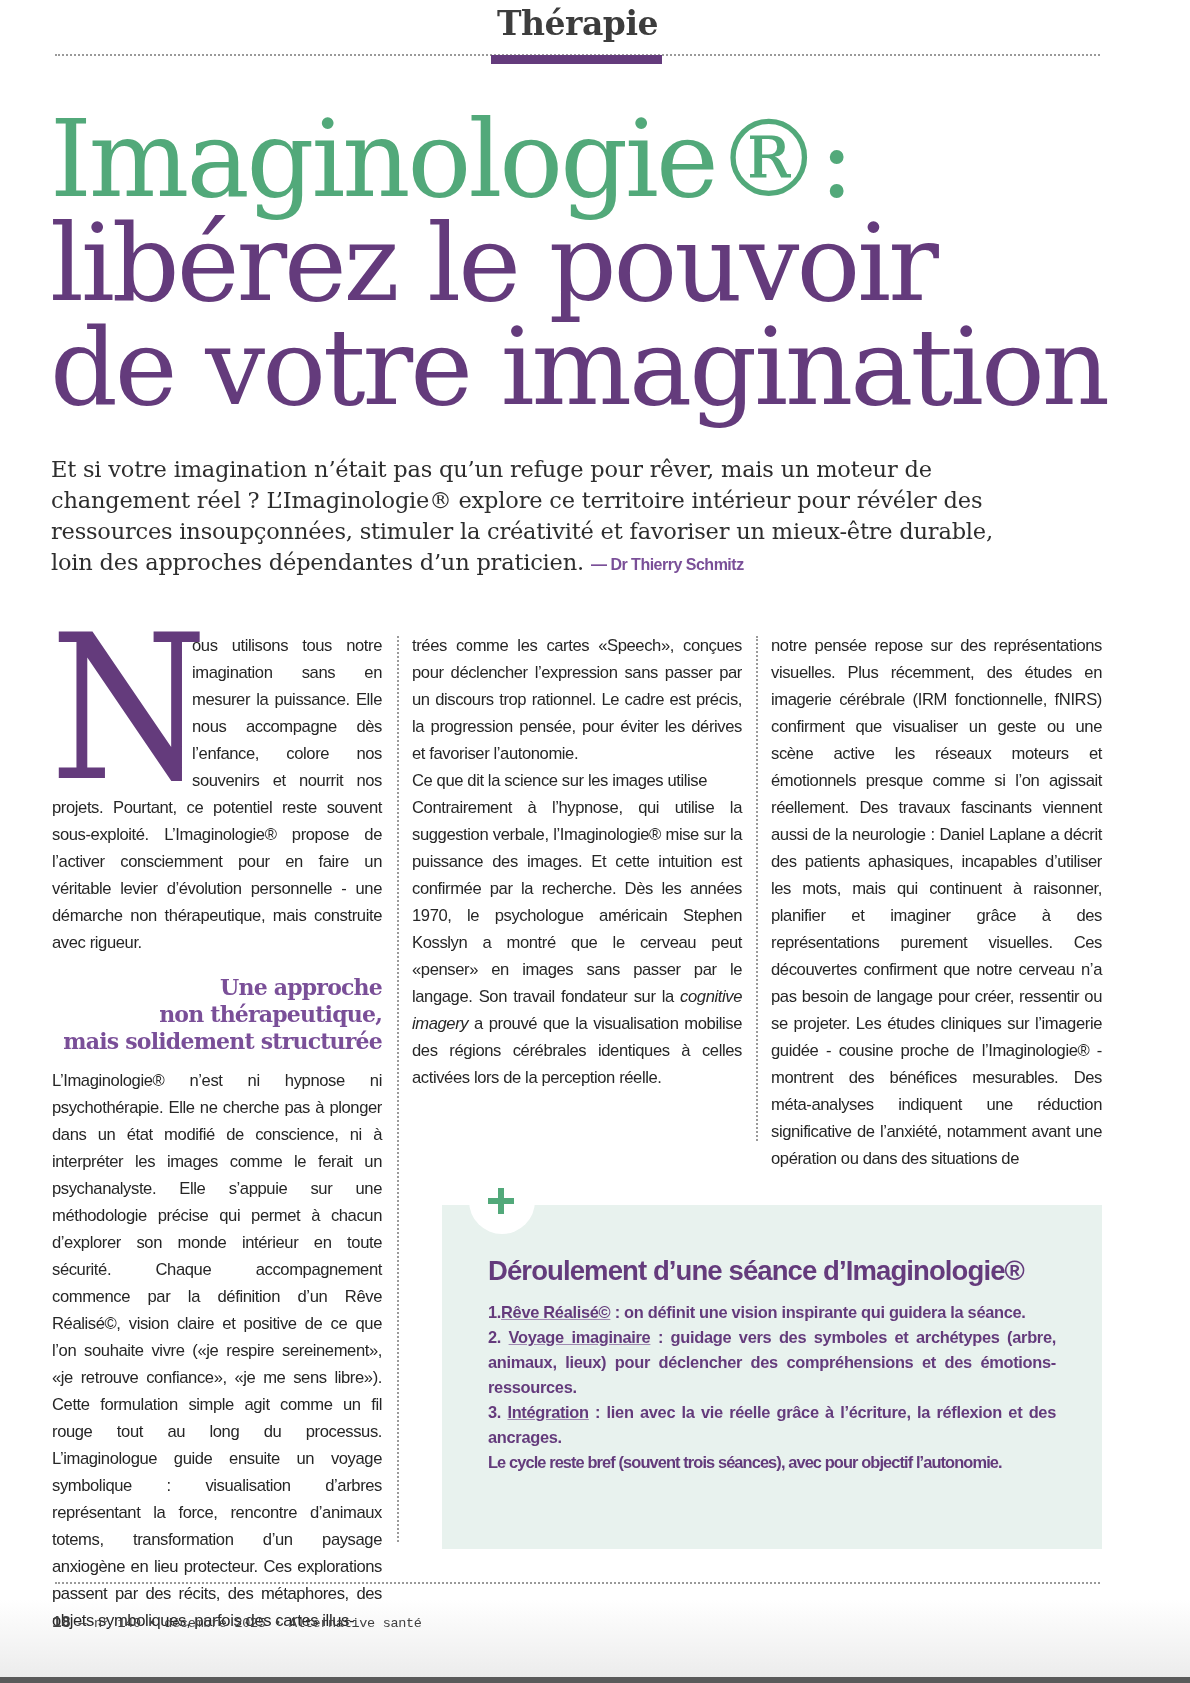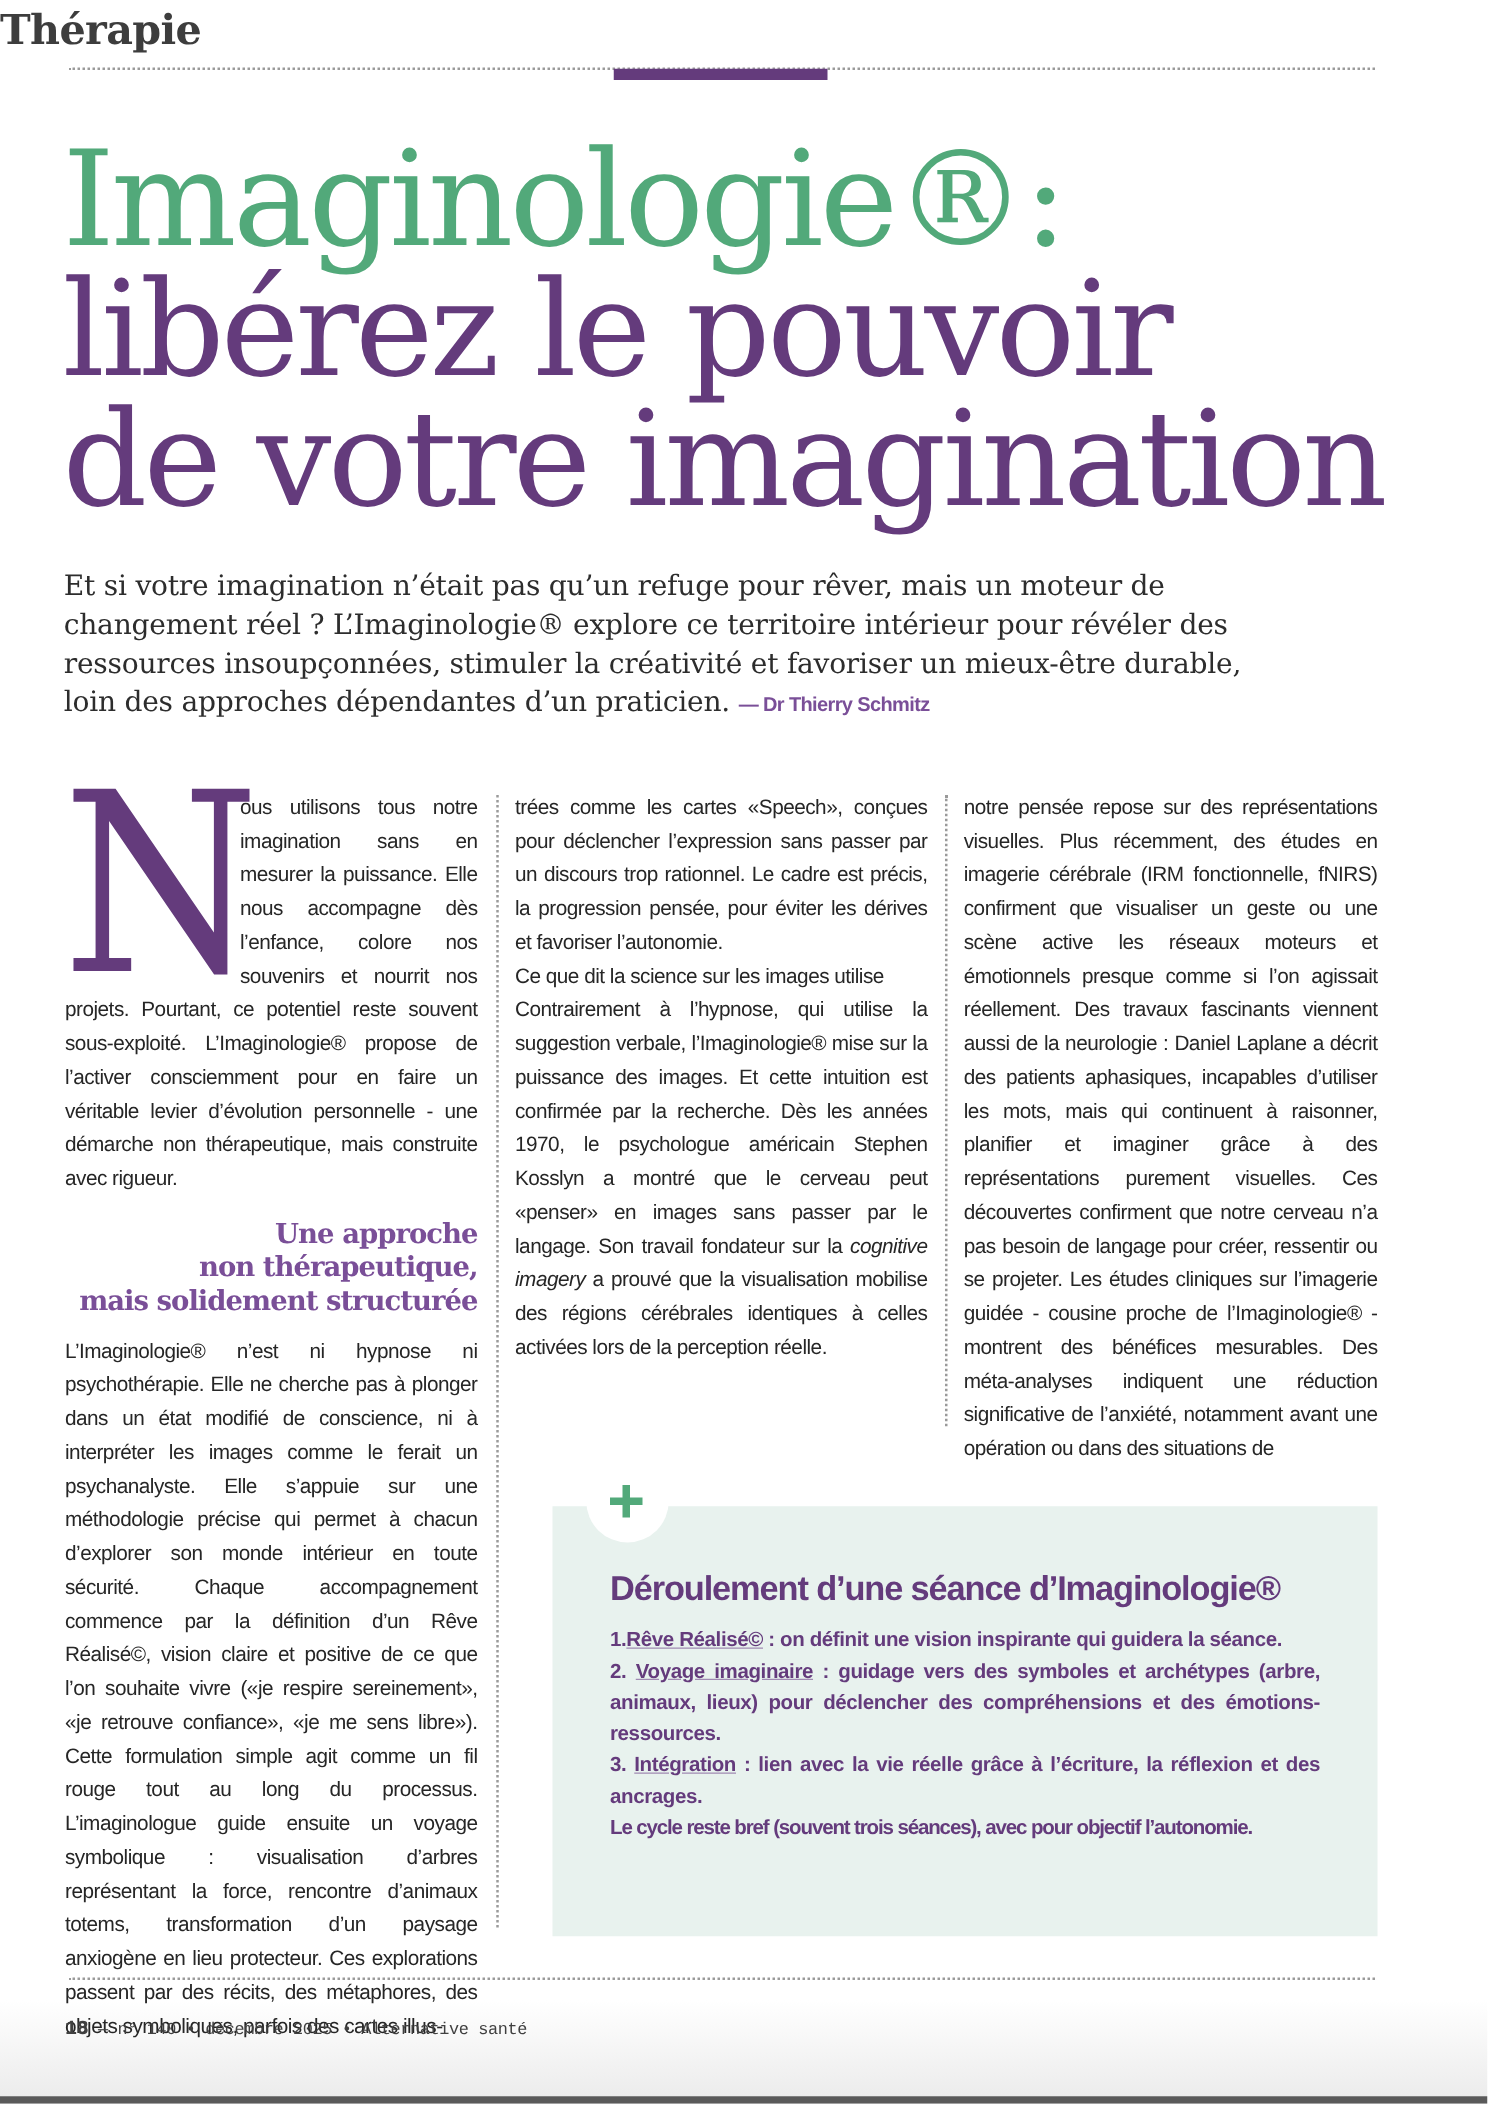--- a/index.html
+++ b/index.html
@@ -9,21 +9,21 @@
     font-family: "Liberation Sans", sans-serif;
   }
   .bottom-shade {
     position: absolute; left: 0; right: 0; top: 1600px; height: 77px;
     background: linear-gradient(#ffffff, #ececec);
   }
   .bottom-bar { position: absolute; left: 0; right: 0; top: 1677px; height: 6px; background: #5a5a5a; }
 
   
   .section-title {
-    position: absolute; left: 0; width: 1155px; top: 0; 
+    position: absolute; left: 0; width: 1155px; top: 0; text-align: center;
     font-family: "DejaVu Serif", serif; font-weight: bold; font-size: 33px; color: #3d3d3d;
     letter-spacing: -0.5px; line-height: 48px;
   }
   .dotted-top { position: absolute; left: 55px; width: 1045px; top: 54px; border-top: 2px dotted #9a9a9a; }
   .section-bar { position: absolute; left: 491px; width: 171px; top: 55px; height: 9px; background: #643b7c; }
 
   
   .headline {
     position: absolute; left: 50px; top: 108px; width: 1120px;
     font-family: "DejaVu Serif", serif; font-size: 106px; line-height: 104px; letter-spacing: -3px;

